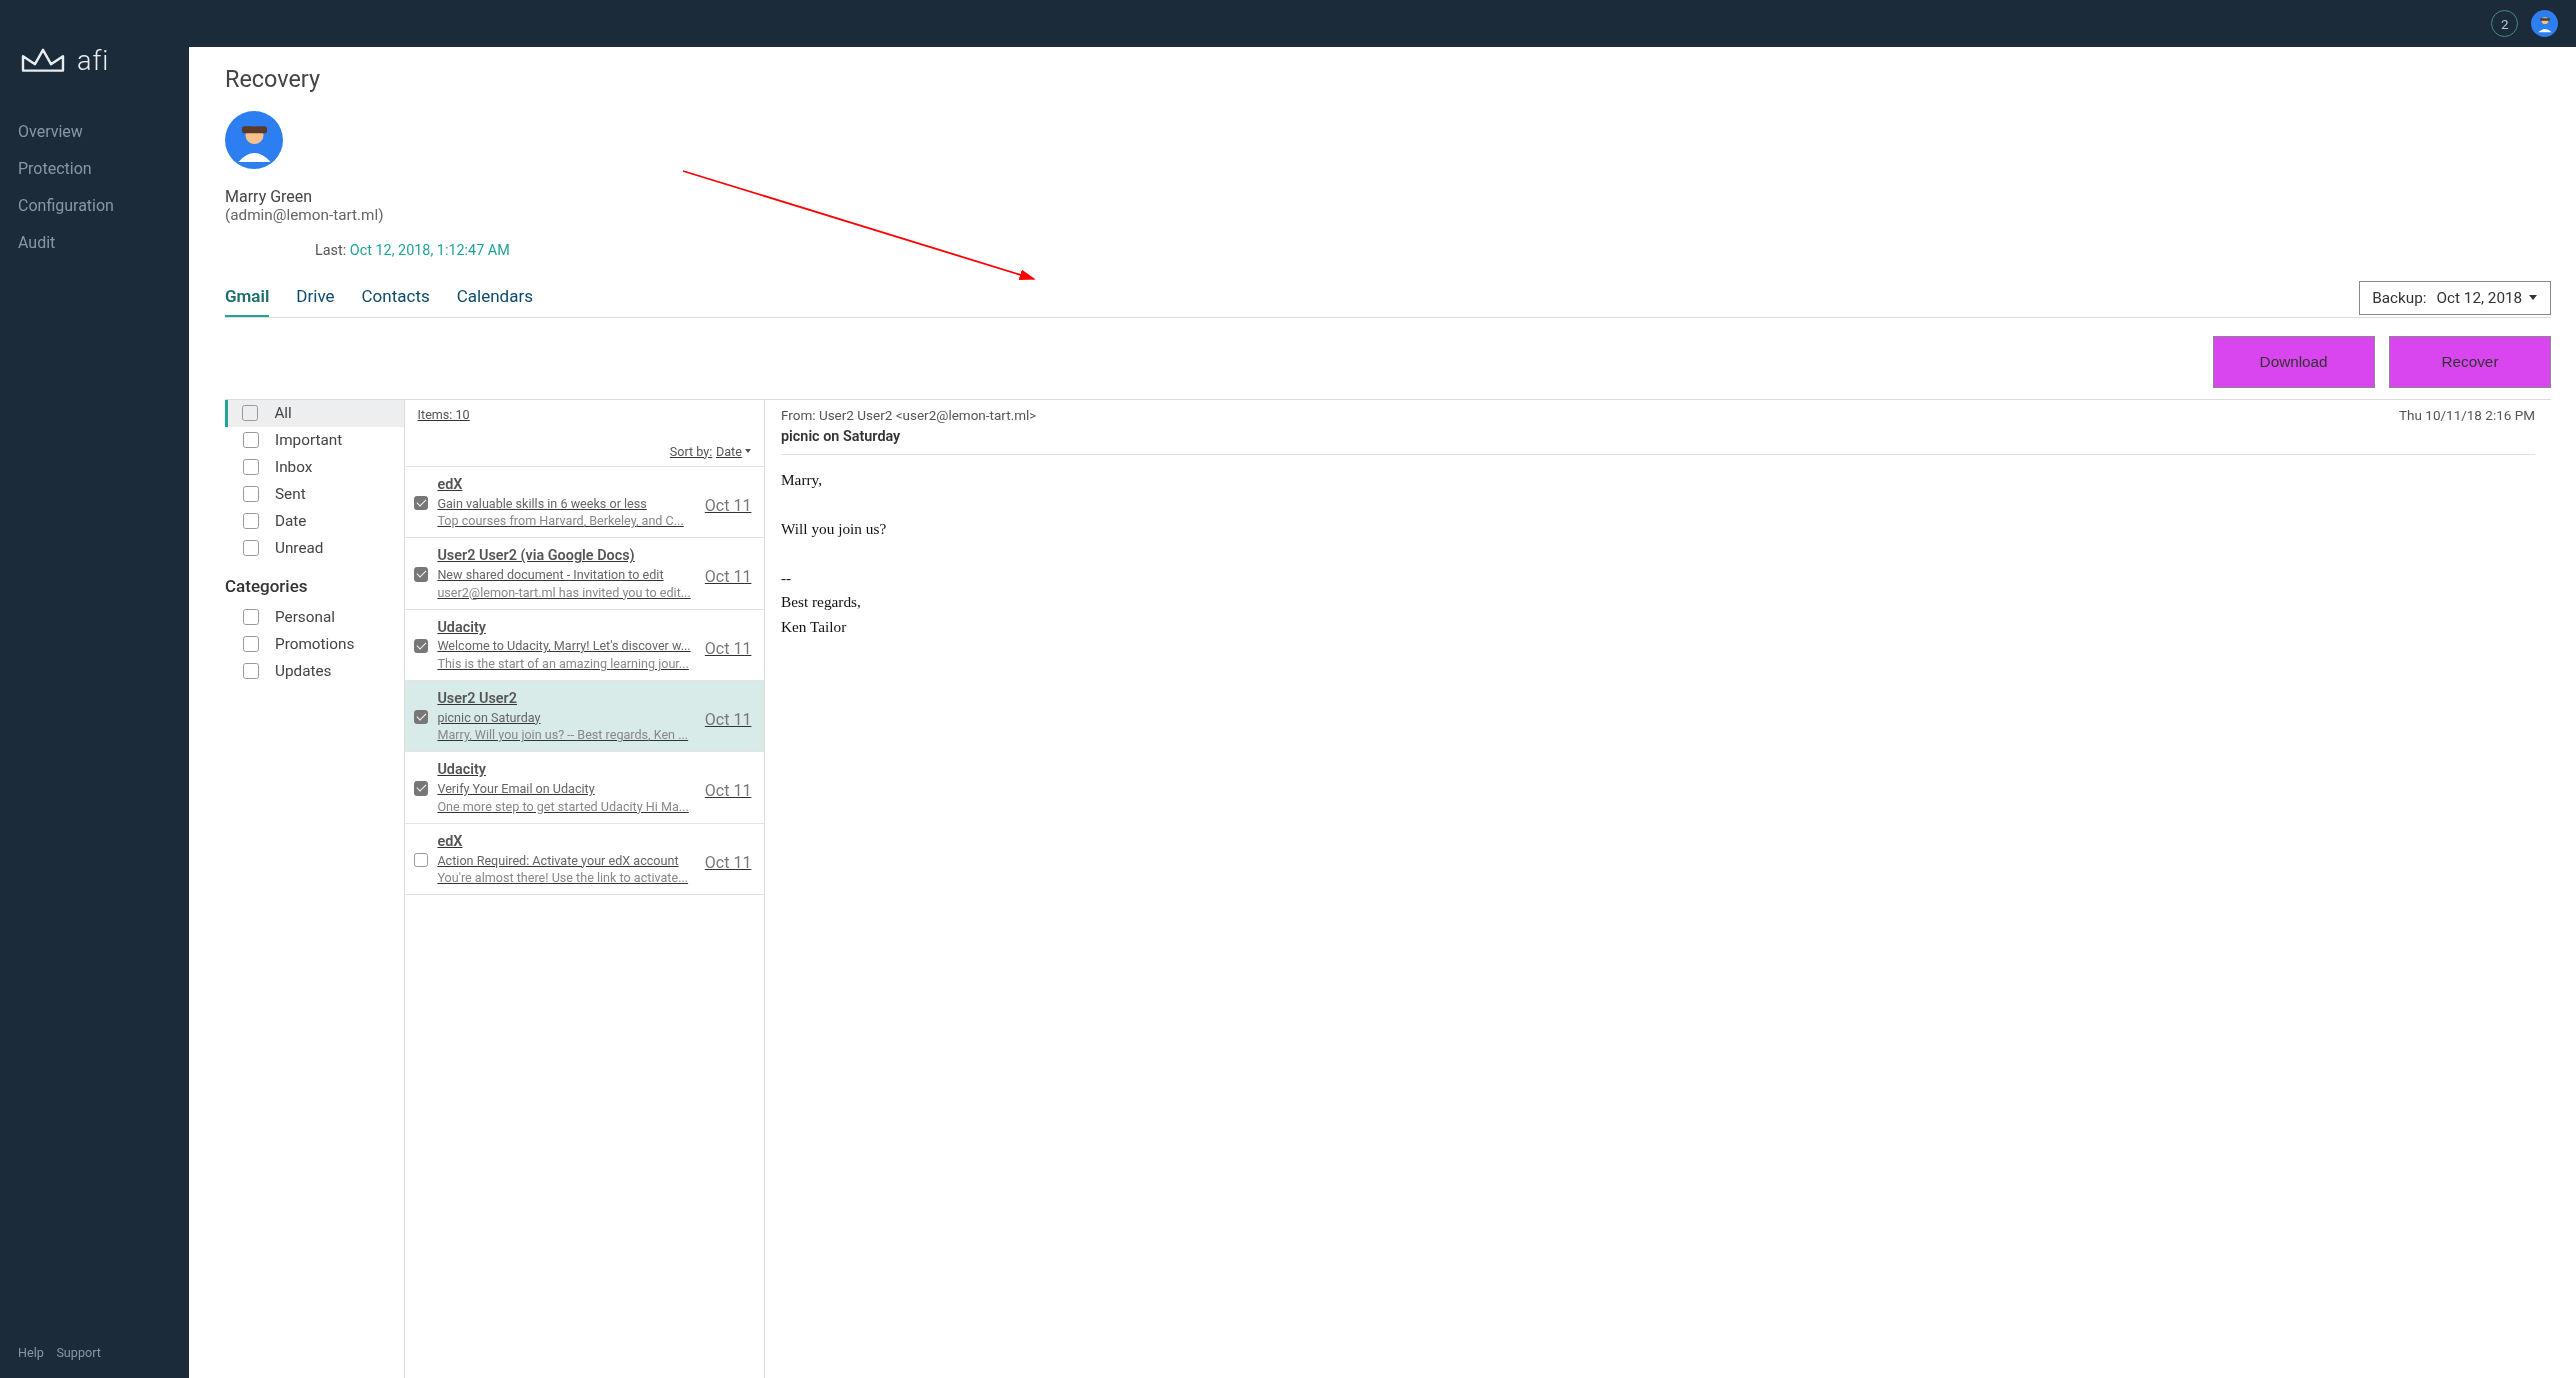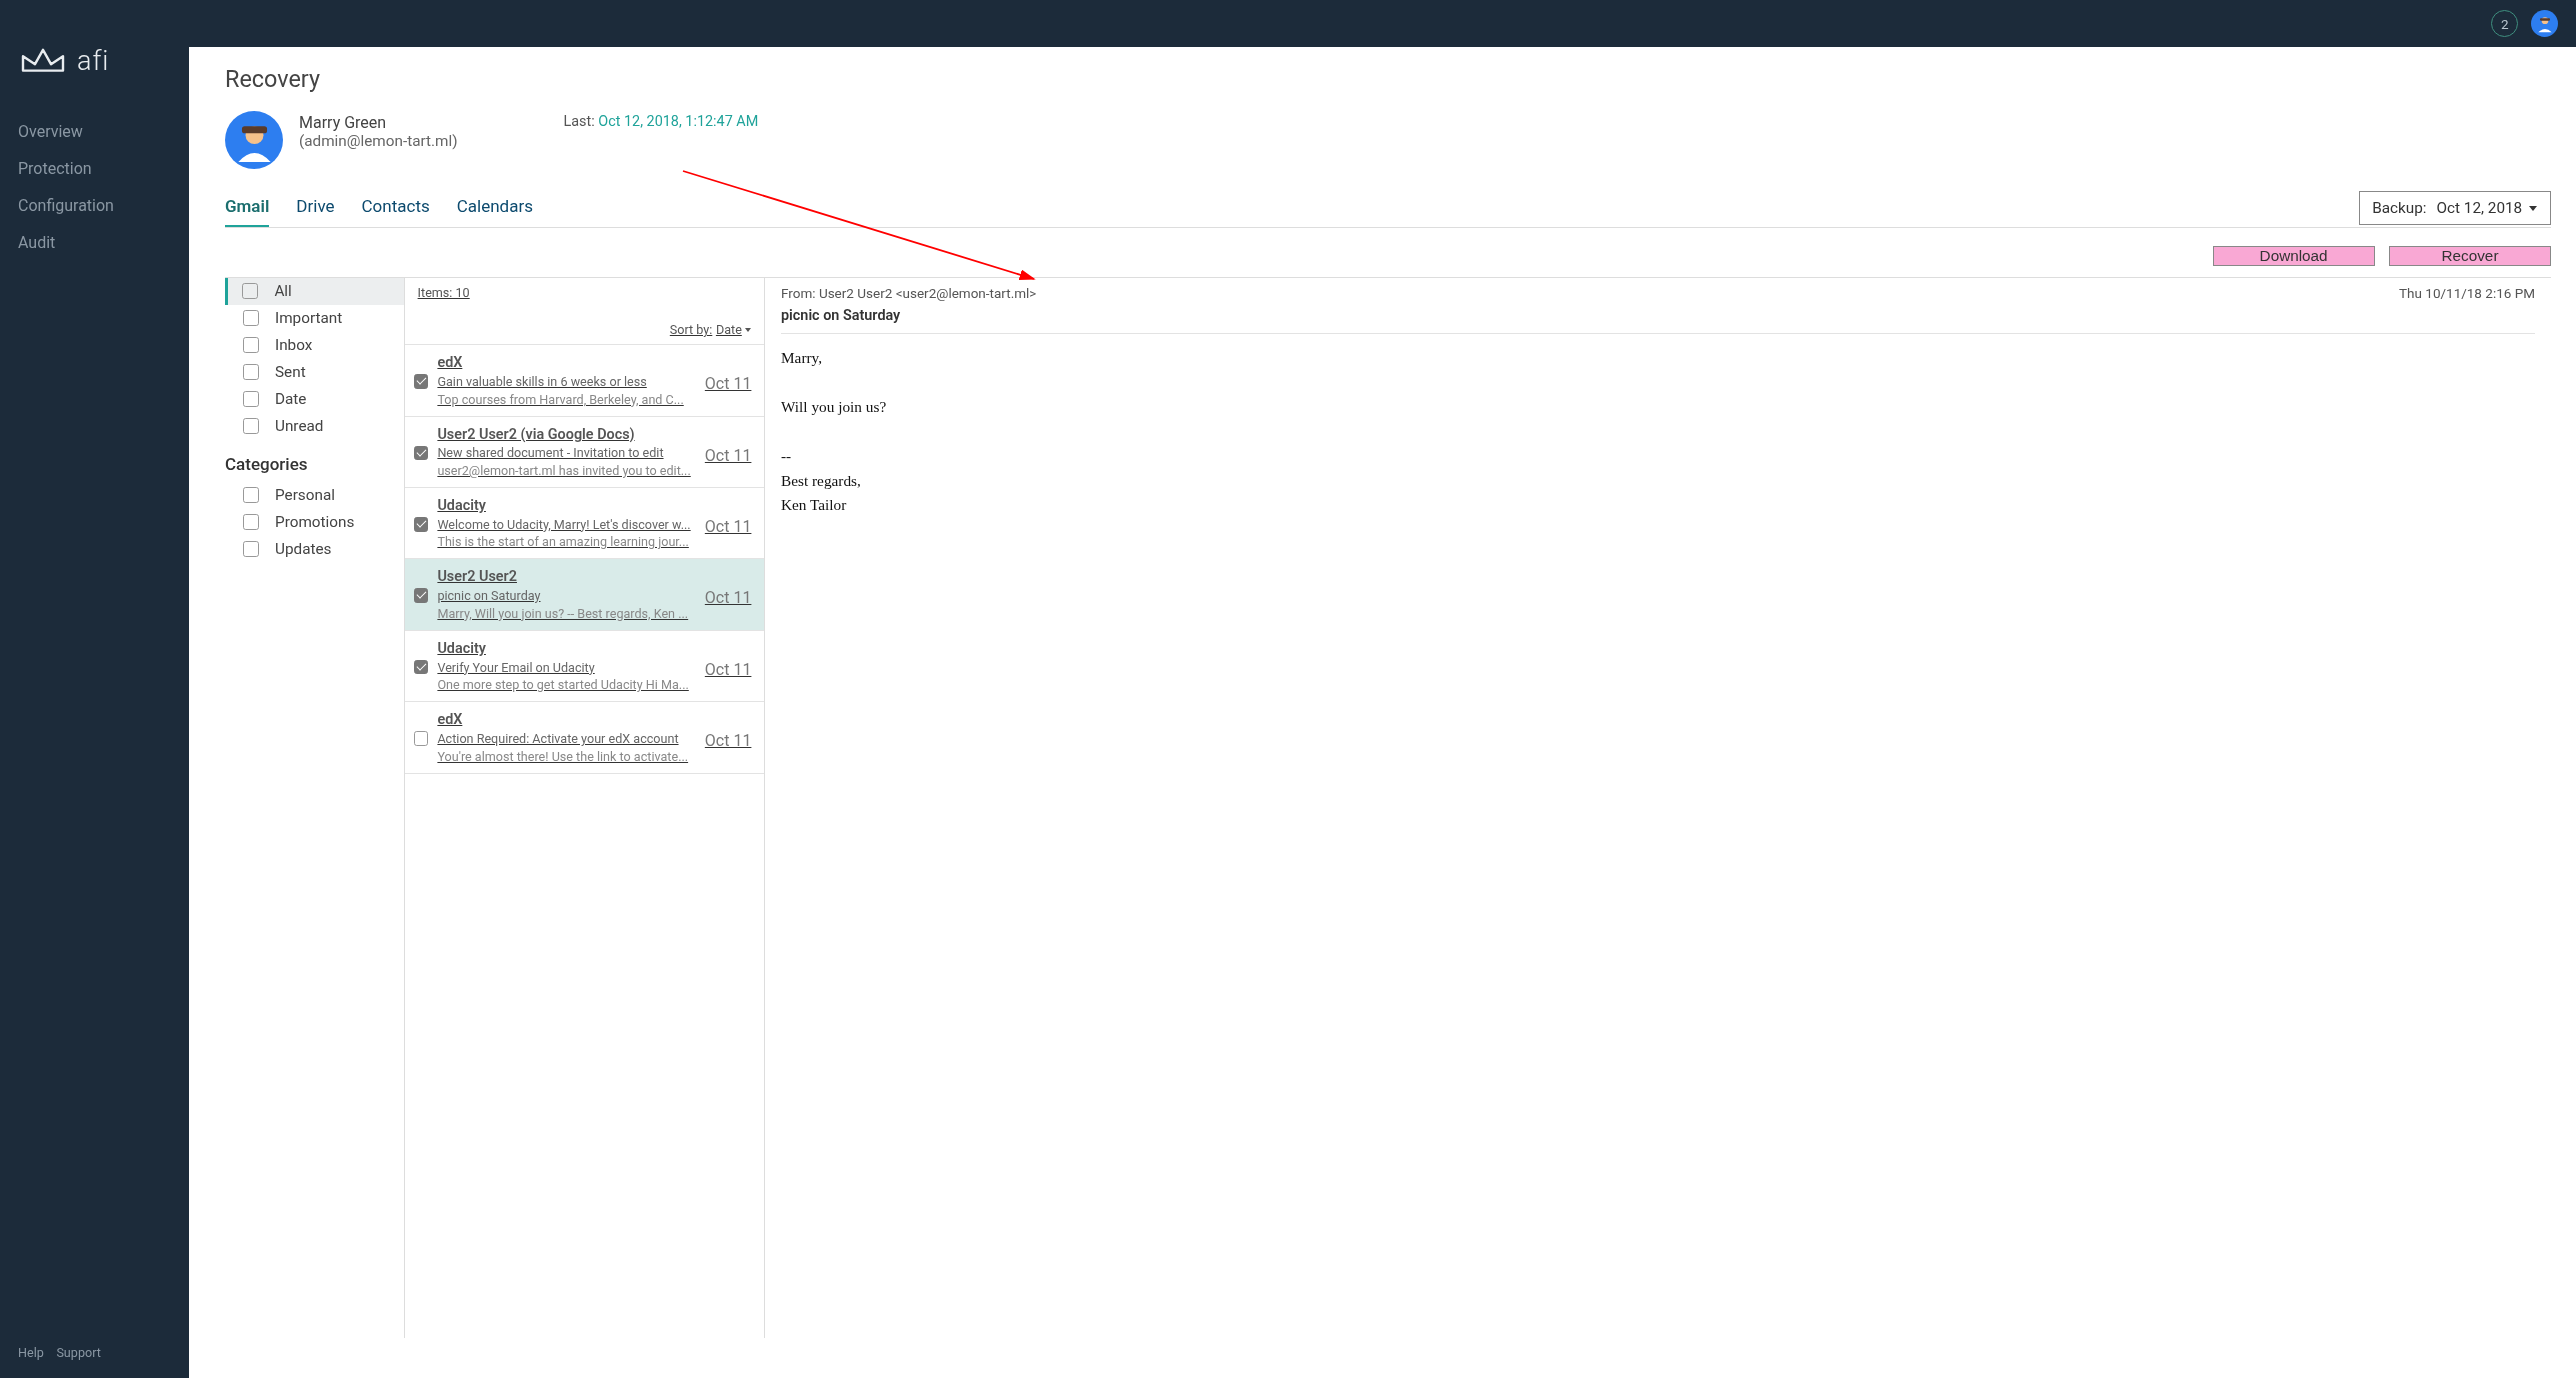--- a/index.html
+++ b/index.html
@@ -14,38 +14,38 @@
   .nav-item { padding: 9px 18px; font-size: 16px; color: #8a97a3; cursor: pointer; }
   .sidebar-footer { margin-top: auto; padding: 18px; display: flex; gap: 12.6px; font-size: 12.6px; color: #8a97a3; }
   .sidebar-footer span { cursor: pointer; }
   
   .main { flex: 1; display: flex; flex-direction: column; background: #fff; }
   .topbar { height: 47px; background: #1c2b3a; display: flex; align-items: center; justify-content: flex-end; padding: 0 18px; gap: 12.6px; }
   .badge-circle { width: 27px; height: 27px; border-radius: 50%; border: 1.8px solid #3f8f7f; color: #b8c4ce; display: flex; align-items: center; justify-content: center; font-size: 13.5px; cursor: pointer; }
   .avatar-small { width: 27px; height: 27px; border-radius: 50%; background: #2d7ef0; display: flex; align-items: center; justify-content: center; cursor: pointer; }
   .content-shell { flex: 1; padding: 18px 25px 0 36px; overflow: hidden; position: relative; }
   .page-title { font-size: 23.4px; font-weight: 400; color: #444; margin-bottom: 18px; }
-  .user-row { display: flex; align-items: flex-start; gap: 16px; margin-bottom: 20px; }
+  .user-row { display: flex; align-items: flex-start; gap: 16px; margin-bottom: 20px; flex-direction: column; }
   .user-avatar { width: 58px; height: 58px; border-radius: 50%; background: #2d7ef0; display:flex; align-items:center; justify-content:center; }
   .user-info { padding-top: 1.8px; }
   .user-name { font-size: 16px; color: #444; }
   .user-email { font-size: 15.3px; color: #666; }
   .last-block { margin-left: 90px; padding-top: 1.8px; font-size: 14.4px; }
   .last-label { color: #555; }
   .last-value { color: #1fa39a; }
   
   .tabs-row { display: flex; align-items: center; border-bottom: 0.9px solid #ddd; margin-bottom: 0; }
   .tabs { display: flex; gap: 27px; }
   .tab { font-size: 17px; color: #0c4a6e; padding: 7.2px 0 9px 0; cursor: pointer; font-weight: 400; }
   .tab.active { color: #1b6e6e; border-bottom: 2.7px solid #1fa39a; font-weight: 600; }
   .backup-select { margin-left: auto; border: 0.9px solid #888; padding: 7.2px 12.6px; display: flex; align-items: center; gap: 10px; font-size: 15.3px; cursor: pointer; }
   .backup-select .caret { border-left: 4.5px solid transparent; border-right: 4.5px solid transparent; border-top: 5.4px solid #333; }
   
   .actions-row { display: flex; justify-content: flex-end; gap: 14.4px; margin: 18px 0 10.8px 0; }
-  .btn { width: 162px; height: 20px; border: 0.9px solid #888; background: #f9a8d4; font-size: 15.3px; color: #333; cursor: pointer; display:flex; align-items:center; justify-content:center; }
+  .btn { width: 162px; height: 52px; border: 0.9px solid #888; background: #d946ef; font-size: 15.3px; color: #333; cursor: pointer; display:flex; align-items:center; justify-content:center; }
   
   .cols { display: flex; border-top: 0.9px solid #ddd; height: calc(100% - 252px); min-height: 395px; }
   
   .folders { width: 180px; border-right: 0.9px solid #ddd; padding-top: 0; }
   .folder-item { display: flex; align-items: center; gap: 16px; padding: 4.5px 10.8px 4.5px 18px; font-size: 15.3px; color: #444; cursor: pointer; }
   .folder-item .cb { width: 16px; height: 16px; border: 1.8px solid #999; border-radius: 2.7px; }
   .folder-item.selected { background: #eceeef; border-left: 3.6px solid #1fa39a; padding-left: 14.4px; }
   .folder-heading { font-size: 17px; font-weight: 500; padding: 14.4px 0 7.2px 0; color: #333; }
   
   .messages { width: 360px; border-right: 0.9px solid #ddd; display: flex; flex-direction: column; text-decoration: underline; }

